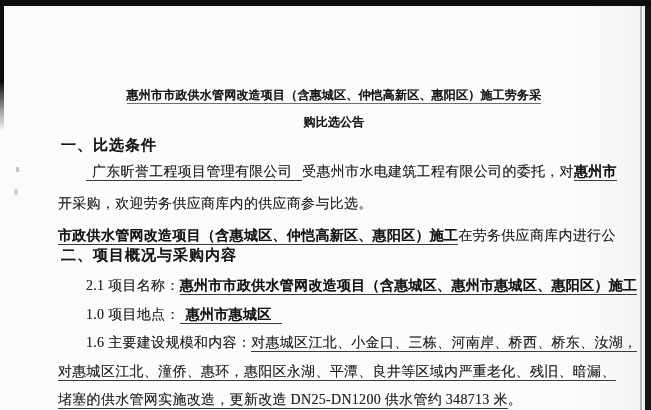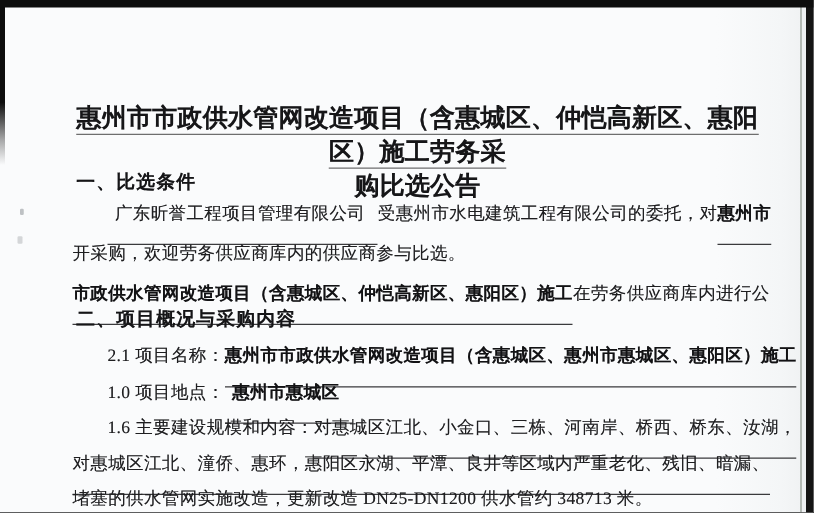--- a/index.html
+++ b/index.html
@@ -16,32 +16,32 @@
     background:linear-gradient(to bottom,#0d0d0d 0 62%,rgba(13,13,13,.35) 85%,rgba(13,13,13,0) 100%);}
   .edge-right{position:absolute;right:0;top:0;bottom:0;width:11px;z-index:4;
     background:linear-gradient(to right,#b3b9b4 0 2px,#eef0f2 2px 5px,#141414 5px 100%);}
   .speck{position:absolute;background:#8d9296;opacity:.55;border-radius:1px;z-index:2;}
   .speck1{left:16px;top:167px;width:3px;height:5px;}
   .speck2{left:14px;top:189px;width:4px;height:6px;opacity:.35;}
 
   
   .doc{position:absolute;left:58px;top:0;width:552px;z-index:3;}
   .title{position:absolute;left:0;top:82px;width:100%;text-align:center;
-    font-size:20px;font-weight:bold;line-height:27px;letter-spacing:.2px;color:#161618;}
+    font-size:12px;font-weight:bold;line-height:27px;letter-spacing:.2px;color:#161618;}
   .u-title{border-bottom:1.5px solid #6e6e6e;padding-bottom:1px;}
   .h-sec{position:absolute;left:3px;font-family:Liberation Mono, monospace;
     font-size:15px;font-weight:bold;letter-spacing:1px;color:#151517;white-space:nowrap;}
   .h1{top:136px;} .h2{top:246px;}
   .block{position:absolute;left:0;width:100%;}
   .para1{top:156px;line-height:32px;}
   .items2{top:272px;line-height:28.5px;}
   .tline{white-space:nowrap;font-size:14px;letter-spacing:.3px;}
   .indent{padding-left:28px;}
   .b{font-weight:bold;color:#121214;}
-  .u{border-bottom:1.5px solid #3a3a3c;padding-bottom:16px;}
+  .u{border-bottom:1.5px solid #3a3a3c;padding-bottom:1px;}
   .pad{padding-left:6px;padding-right:10px;}
 </style>
 </head>
 <body>
 
 <div class="screenshot">
   <div class="bar-top"></div>
   <div class="bar-left"></div>
   <div class="edge-right"></div>
   <div class="speck speck1"></div>

